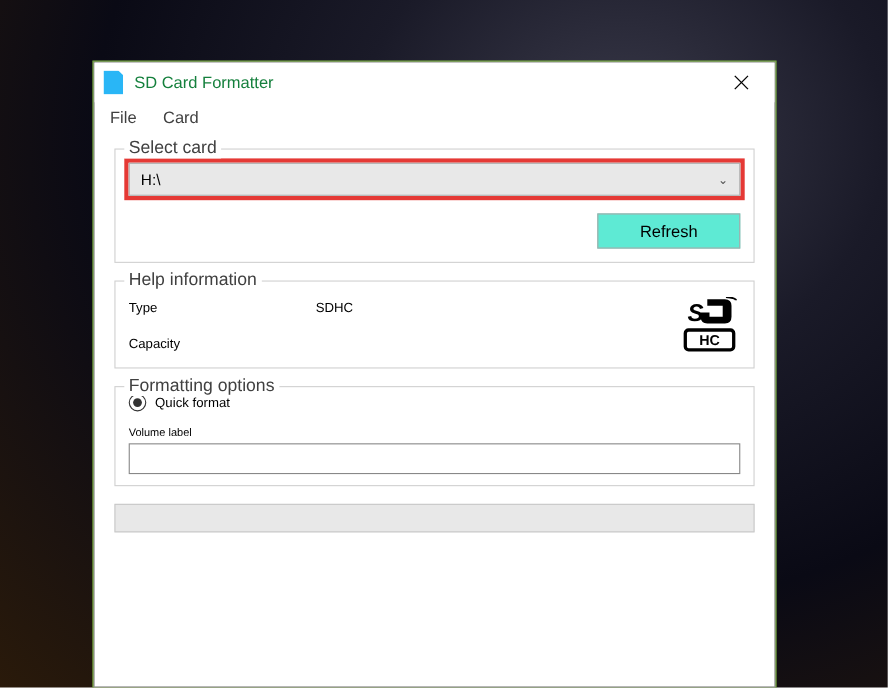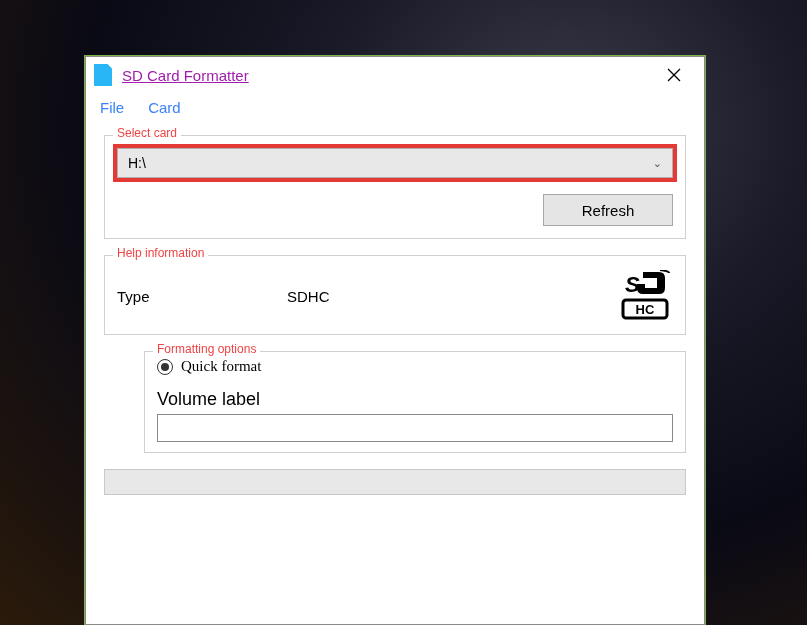--- a/index.html
+++ b/index.html
@@ -32,63 +32,62 @@
     .app-icon {
       width: 18px;
       height: 22px;
       background: #29b6f6;
       margin-right: 10px;
       clip-path: polygon(0 0, 75% 0, 100% 20%, 100% 100%, 0 100%);
     }
     .title-text {
       flex: 1;
       font-size: 15px;
-      color: #a21caf;
-      text-decoration: underline;
+      color: #15803d;
     }
     .close-btn {
       width: 45px;
       height: 30px;
       display: flex;
       align-items: center;
       justify-content: center;
       cursor: pointer;
     }
     .close-btn svg { width: 14px; height: 14px; }
     .menubar {
       height: 30px;
       display: flex;
       align-items: center;
       padding: 0 10px;
       gap: 16px;
       border-bottom: 1px solid transparent;
     }
     .menu-item {
       font-size: 15px;
-      color: #3b82f6;
+      color: #404040;
       cursor: pointer;
       padding: 2px 4px;
     }
     .content {
       padding: 12px 18px 0 18px;
     }
     .fieldset {
       border: 1px solid #d0d0d0;
       padding: 14px 12px 14px 12px;
       margin-bottom: 16px;
       position: relative;
     }
     .fieldset-legend {
       position: absolute;
       top: -10px;
       left: 8px;
       background: #fff;
       padding: 0 4px;
-      font-size: 12px;
-      color: #ef4444;
+      font-size: 16px;
+      color: #404040;
     }
     .select-card-group {
       padding-top: 8px;
       padding-bottom: 12px;
     }
     .combo-highlight {
       border: 4px solid #e53935;
       padding: 0;
       margin: 0 -4px 12px -4px;
     }
@@ -108,50 +107,49 @@
       font-size: 11px;
       color: #555;
     }
     .refresh-row {
       display: flex;
       justify-content: flex-end;
     }
     .btn {
       min-width: 130px;
       height: 32px;
-      background: #e5e5e5;
+      background: #5eead4;
       border: 1px solid #a8a8a8;
       font-size: 15px;
       cursor: pointer;
       display: flex;
       align-items: center;
       justify-content: center;
     }
     .card-info-body {
       display: flex;
     }
     .info-cols {
       flex: 1;
       display: grid;
       grid-template-columns: 170px auto;
       row-gap: 16px;
       align-items: center;
       padding-top: 2px;
     }
-    .info-label, .info-value { font-size: 15px; }
+    .info-label, .info-value { font-size: 12px; }
     .sd-logo-wrap {
       width: 80px;
       display: flex;
       align-items: center;
       justify-content: flex-end;
     }
     .format-group {
       padding-top: 6px;
       padding-bottom: 10px;
-      margin-left: 40px;
     }
     .radio-row {
       display: flex;
       align-items: center;
       gap: 8px;
       margin-bottom: 14px;
     }
     .radio {
       width: 16px;
       height: 16px;
@@ -162,23 +160,23 @@
       justify-content: center;
       cursor: pointer;
     }
     .radio.checked::after {
       content: "";
       width: 8px;
       height: 8px;
       background: #333;
       border-radius: 50%;
     }
-    .radio-label { font-size: 15px; cursor: pointer; font-family: Liberation Serif, serif; }
+    .radio-label { font-size: 12px; cursor: pointer; }
     .volume-label-text {
-      font-size: 18px;
+      font-size: 10px;
       margin-bottom: 4px;
       display: block;
     }
     .text-input {
       width: 100%;
       height: 28px;
       border: 1px solid #888;
       padding: 0 6px;
       font-size: 14px;
       background: #fff;
@@ -224,20 +222,21 @@
         <div class="btn">Refresh</div>
       </div>
     </div>
 
     <div class="fieldset">
       <div class="fieldset-legend">Help information</div>
       <div class="card-info-body">
         <div class="info-cols">
           <div class="info-label">Type</div>
           <div class="info-value">SDHC</div>
+          <div class="info-label">Capacity</div>
         </div>
         <div class="sd-logo-wrap">
           <svg width="70" height="50" viewBox="0 0 70 50">
             <text x="22" y="22" font-family="Arial Black, Arial" font-size="22" font-weight="900" font-style="italic" fill="#000">S</text>
             <path d="M 40 2 L 56 2 Q 62 2 62 8 L 62 18 Q 62 24 56 24 L 40 24 Q 34 24 34 18 L 34 14 L 42 14 L 42 18 L 54 18 L 54 8 L 40 8 Z" fill="#000"></path>
             <path d="M 57 0 Q 66 1 66 3" stroke="#000" stroke-width="2" fill="none"></path>
             <rect x="20" y="30" width="44" height="18" rx="3" fill="none" stroke="#000" stroke-width="3"></rect>
             <text x="42" y="44" font-family="Arial Black, Arial" font-size="13" font-weight="900" fill="#000" text-anchor="middle">HC</text>
           </svg>
         </div>

